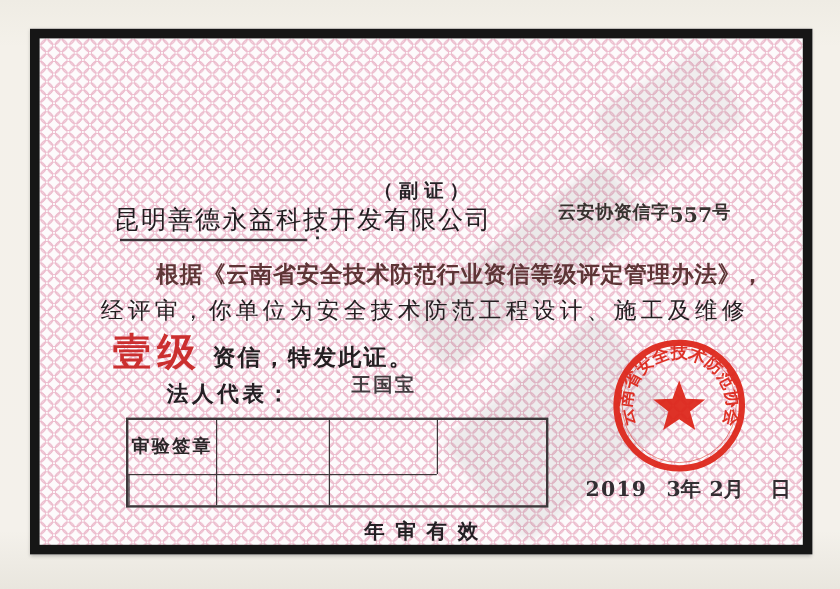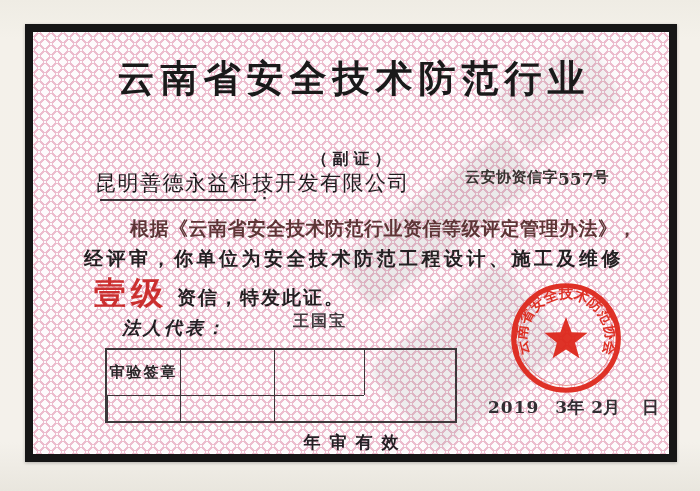--- a/index.html
+++ b/index.html
@@ -23,25 +23,25 @@
   .center{left:0;right:0;text-align:center;}
   .title1{top:22px;font-size:37px;font-weight:bold;color:#1a1a1a;letter-spacing:6px;text-indent:6px;white-space:nowrap;}
   .title2{top:70px;font-size:38px;font-weight:bold;color:#1a1a1a;letter-spacing:64px;text-indent:64px;white-space:nowrap;}
   .subtitle{top:117px;font-size:16px;font-weight:bold;color:#262226;letter-spacing:5px;text-indent:5px;}
   .company{left:62px;top:137px;font-size:21px;font-weight:normal;color:#211d20;letter-spacing:1.5px;white-space:nowrap;}
   .company-underline{left:67px;top:167px;width:156px;height:2px;background:#3a3438;}
   .company-colon{left:224px;top:153px;font-size:15px;font-weight:bold;color:#2a262a;}
   .cert-no{left:432px;top:136px;font-size:15px;font-weight:bold;color:#37322f;white-space:nowrap;letter-spacing:0.5px;}
   .cert-no .num{font-size:17px;vertical-align:-3px;letter-spacing:0;}
   .body-line1{left:97px;top:184px;font-size:19px;font-weight:bold;color:#5e3536;letter-spacing:0.5px;white-space:nowrap;}
-  .body-line2{left:51px;top:214px;font-size:19px;font-weight:bold;color:#242022;letter-spacing:3.5px;white-space:nowrap;}
+  .body-line2{left:51px;top:214px;font-size:19px;font-weight:normal;color:#242022;letter-spacing:3.5px;white-space:nowrap;}
   .body-line3{left:61px;top:240px;display:flex;align-items:baseline;gap:9px;white-space:nowrap;justify-content:center;}
   .grade{font-size:32px;font-weight:bold;color:#cb2f2f;letter-spacing:5px;}
   .line3-rest{font-size:19px;font-weight:bold;color:#242022;letter-spacing:2px;}
-  .legal-label{left:89px;top:284px;font-size:18px;font-weight:bold;color:#242024;letter-spacing:3px;white-space:nowrap;font-style:italic;}
+  .legal-label{left:106px;top:284px;font-size:18px;font-weight:bold;color:#242024;letter-spacing:3px;white-space:nowrap;}
   .legal-name{left:260px;top:279px;font-size:16px;font-weight:bold;color:#433d40;letter-spacing:2px;white-space:nowrap;}
   .review-table{
     left:72px;top:316px;width:348px;height:71px;
     display:grid;grid-template-columns:73px 94px 90px 91px;grid-template-rows:45px 26px;
     border:2px solid #3c383a;
   }
   .cell{border-left:1.5px solid #3c383a;border-top:1.5px solid #3c383a;}
   .cell.first-col{border-left:none;display:flex;align-items:center;justify-content:center;}
   .cell.first-row{border-top:none;}
   .cell-label{font-size:15px;font-weight:bold;color:#2a2628;letter-spacing:2px;white-space:nowrap;}
@@ -58,21 +58,20 @@
 </style>
 </head>
 <body>
 
 <div class="frame">
 
   <div class="abs watermark wm1"></div>
   <div class="abs watermark wm2"></div>
   <div class="abs watermark wm3"></div>
 
-  <div class="abs center title1">云南省安全技术防范行业</div>
   <div class="abs center subtitle">（副证）</div>
 
   <div class="abs company">昆明善德永益科技开发有限公司</div>
   <div class="abs company-underline"></div>
   <div class="abs company-colon">：</div>
 
   <div class="abs cert-no">
     <span>云安协资信字</span><span class="num">557</span><span>号</span>
   </div>
 

